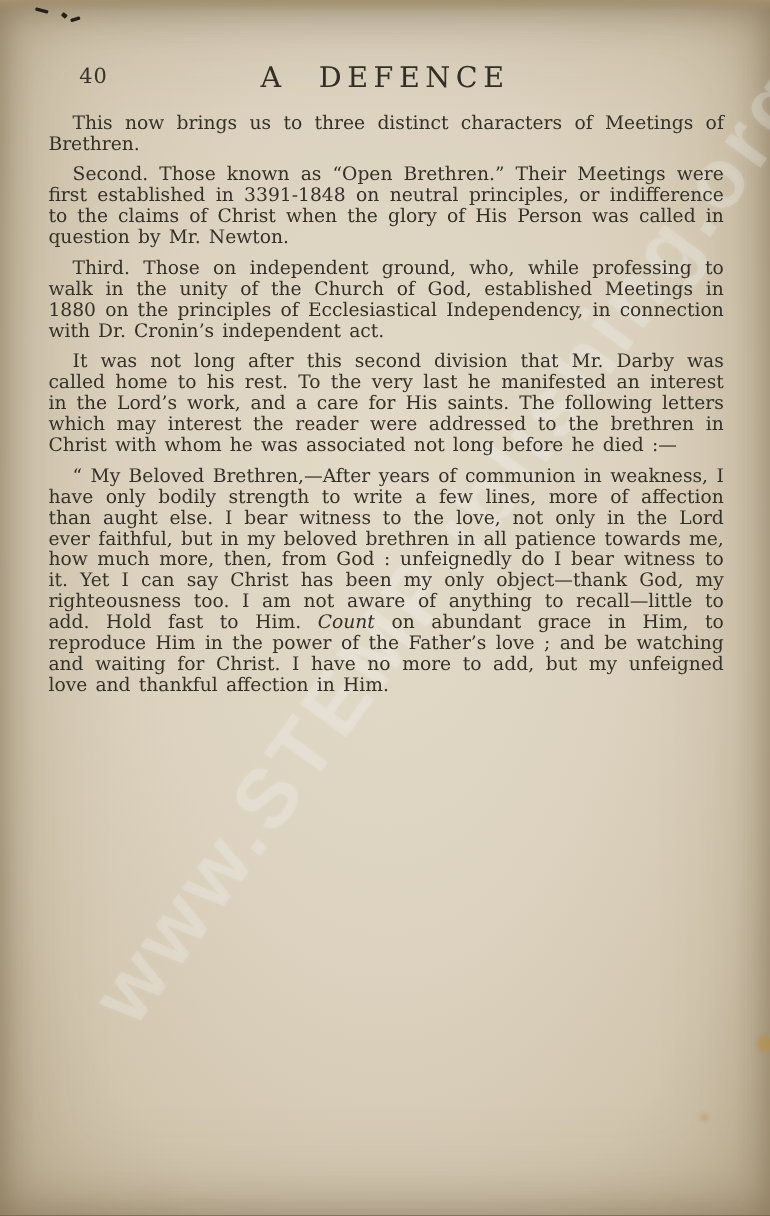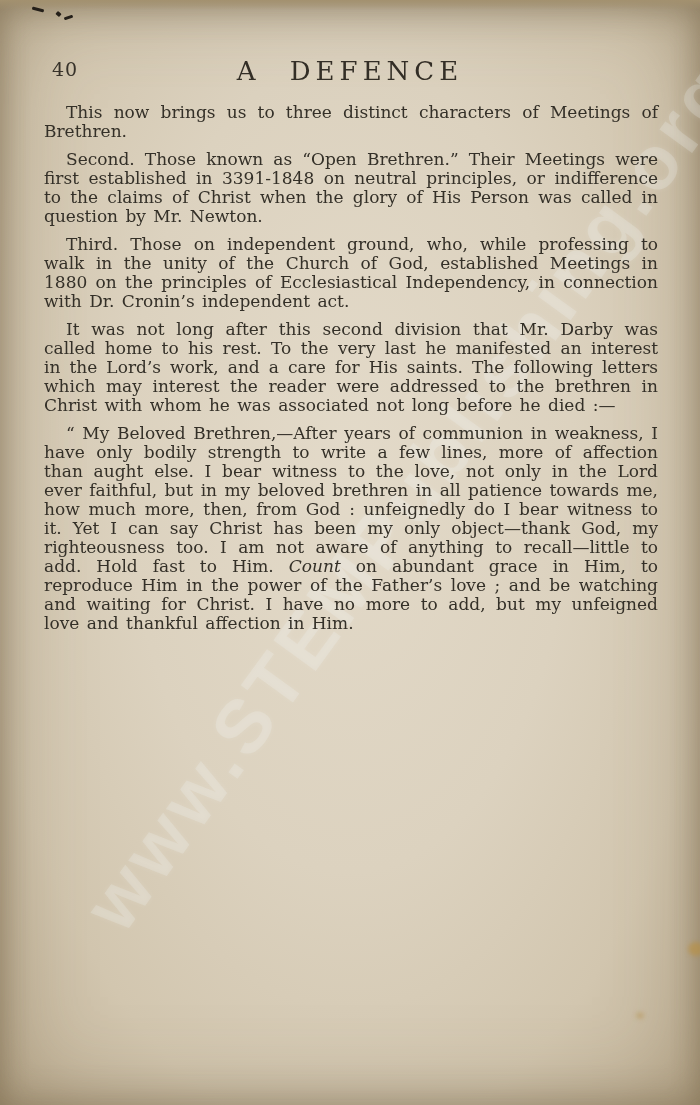--- a/index.html
+++ b/index.html
@@ -27,21 +27,21 @@
     font-size:76px;
     letter-spacing:5px;
     color:rgba(240,244,248,0.22);
     text-shadow:0 0 6px rgba(255,255,255,0.12);
     white-space:nowrap;
     pointer-events:none;
     user-select:none;
   }
   .header{position:absolute;top:56px;left:0;right:0;height:30px;color:#37322a;}
   .page-number{
-    position:absolute;left:52px;top:2px;
+    position:absolute;left:72px;top:2px;
     font-size:19px;letter-spacing:1px;
   }
   .title{
     text-align:center;
     font-size:26px;
     letter-spacing:5px;
     word-spacing:16px;
     color:#332e26;
   }
   .text-block{

